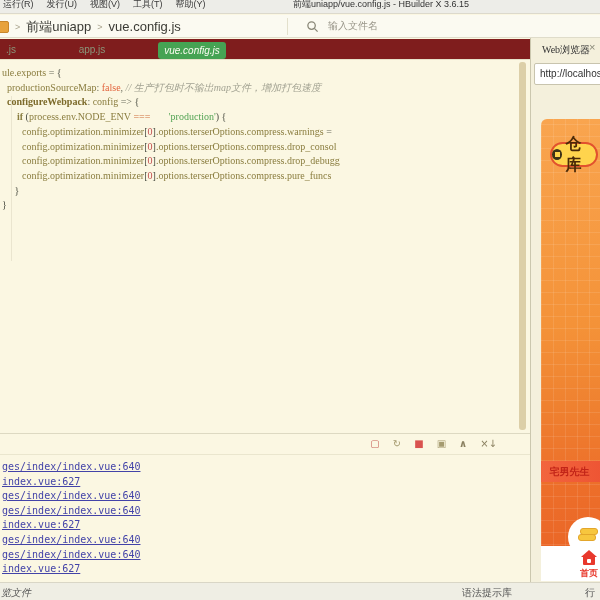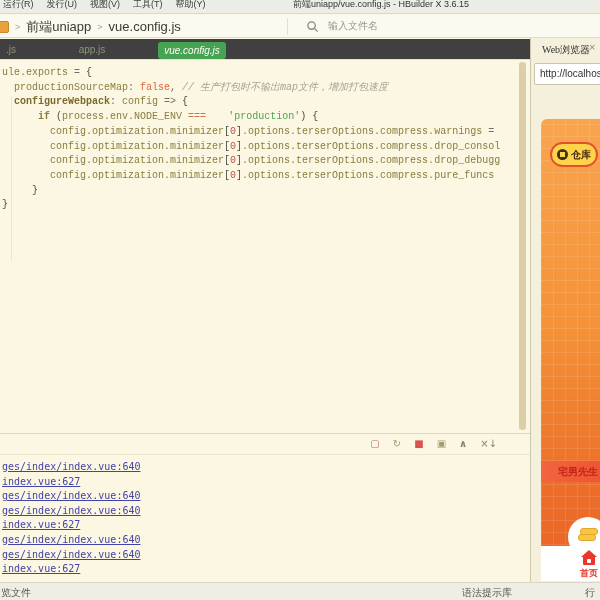--- a/index.html
+++ b/index.html
@@ -22,32 +22,32 @@
                border:1px solid #C8862B; border-radius:2px; }
   .crumb-sep { color:#AAA48E; font-size:9px; }
   .crumb-txt { font-size:13px; color:#3b3b35; }
   .crumb-split { position:absolute; left:287px; top:3px; height:17px; width:1px; background:#E3E0CC; }
   .file-search { position:absolute; left:306px; top:4px; display:flex; align-items:center; gap:9px; }
   .search-glyph { width:13px; height:13px; }
   .search-ph { font-size:10px; color:#9a978a;text-align:center; }
 
   
   .tabbar { position:absolute; top:39px; left:0; width:530px; height:21px;
-            background:#404040; border-bottom:1px solid #E6E2C9; }
+            background:#7f1d1d; border-bottom:1px solid #E6E2C9; }
   .tab { position:absolute; top:0; height:21px; font-size:10px; color:#8a967a;
          display:flex; align-items:center; justify-content:center; }
   .tab.t0 { left:-4px; width:30px; }
   .tab.t1 { left:62px; width:60px; }
   .tab.active { top:3px; height:17px; background:#46A353; border-radius:3px;
                 color:#FCFCF2; font-style:italic; left:158px; width:68px; }
 
   
   .editor { position:absolute; top:61px; left:0; width:517px; height:372px;
             background:#FBF7E2; overflow:hidden; }
-  .code { font-family:Liberation Mono, monospace; font-size:10px;
+  .code { font-family:Liberation Serif, serif; font-size:10px;
           line-height:14.7px; white-space:pre; padding:5px 0 0 2px; }
   .tk-id  { color:#8A7D3F; }
   .tk-idb { color:#7C6A2A; font-weight:bold; }
   .tk-kw  { color:#8A7D3F; font-weight:bold; }
   .tk-op  { color:#6E7060; }
   .tk-br  { color:#4A4D42; }
   .tk-bool{ color:#E2633C; }
   .tk-opo { color:#D07040; }
   .tk-str { color:#52A353;margin-left:16px; }
   .tk-num { color:#C14F4F; }
@@ -65,21 +65,21 @@
   .cicon { font-size:10px; line-height:10px; font-family:"DejaVu Sans",sans-serif; }
   .ic-0 { color:#C9645A; } .ic-1 { color:#A59B6F; } .ic-2 { color:#D9534F; }
   .ic-3 { color:#A59B6F; } .ic-4 { color:#8A8060; font-weight:bold; } .ic-5 { color:#8A8060; }
   .console-links { position:absolute; top:26px; left:2px; }
   .clink { display:block; font-family:"DejaVu Sans Mono","Liberation Mono",monospace;
            font-size:10px; line-height:14.6px; color:#4343A8; text-decoration:underline; cursor:pointer; }
 
   
   .statusbar { position:absolute; top:582px; left:0; width:600px; height:18px;
                background:#EFEEE4; border-top:1px solid #D9D6C6; font-size:10px; color:#555; }
-  .sb-left  { position:absolute; left:1px;  top:3px; }
+  .sb-left  { position:absolute; left:1px;  top:3px;font-style:italic; }
   .sb-lib   { position:absolute; left:462px; top:3px; }
   .sb-line  { position:absolute; left:585px; top:3px; }
 
   
   .right-panel { position:absolute; top:38px; left:530px; width:70px; height:544px;
                  background:#F4F0DC; border-left:1px solid #CBC7AE; }
   .rp-header { position:absolute; top:0; left:0; width:70px; height:22px; }
   .rp-title { position:absolute; left:11px; top:5px; font-size:10px; color:#333; white-space:nowrap;font-family:Liberation Serif, serif; }
   .rp-close { position:absolute; left:58px; top:3px; font-size:11px; color:#8a8a7a; cursor:pointer; }
   .url-box { position:absolute; top:25px; left:3px; width:70px; height:22px; background:#FFFFFF;
@@ -95,24 +95,24 @@
            background:
              repeating-linear-gradient(90deg, rgba(255,255,255,0.10) 0 1px, transparent 1px 12px),
              repeating-linear-gradient(0deg,  rgba(255,255,255,0.10) 0 1px, transparent 1px 12px),
              linear-gradient(180deg,#F9A54F 0%,#F49238 45%,#EF8130 62%,#ED6F2A 78%,#E96326 100%); }
   .wh-pill { position:absolute; left:9px; top:23px; width:48px; height:25px; background:#FFD44D;
              border:2px solid #E2512E; border-radius:13px; display:flex; align-items:center;
              justify-content:center; gap:3px; cursor:pointer; }
   .wh-icon { width:11px; height:11px; background:#3E3217; border-radius:50%; position:relative; }
   .wh-icon::after { content:""; position:absolute; left:3px; top:3px; width:5px; height:5px;
                     background:#FFD44D; }
-  .wh-label { font-size:10px; font-weight:bold; color:#4A2A08; }
+  .wh-label { font-size:16px; font-weight:bold; color:#4A2A08; }
   .banner { position:absolute; left:0; top:342px; width:60px; height:21px;
             background:linear-gradient(90deg,#F2653E,#EE5534); line-height:21px;
-            text-align:right; padding-right:3px; font-size:10px; font-weight:bold; color:#C22418;
+            text-align:center; padding-right:3px; font-size:10px; font-weight:bold; color:#C22418;
             white-space:nowrap; overflow:hidden; }
   .coin-fab { position:absolute; left:27px; top:398px; width:40px; height:40px; background:#FFFFFF;
               border-radius:50%; cursor:pointer; }
   .coin { position:absolute; left:10px; top:17px; width:18px; height:7px; background:#F7C63E;
           border:1px solid #E3A62B; border-radius:3px; }
   .coin.c2 { top:11px; left:12px; }
   .app-tabbar { position:absolute; left:0; top:427px; width:60px; height:35px; background:#FFFFFF; }
   .home-icon { position:absolute; left:40px; top:4px; width:16px; height:16px; }
   .home-roof { position:absolute; left:0; top:0; width:0; height:0;
                border-left:8px solid transparent; border-right:8px solid transparent;

